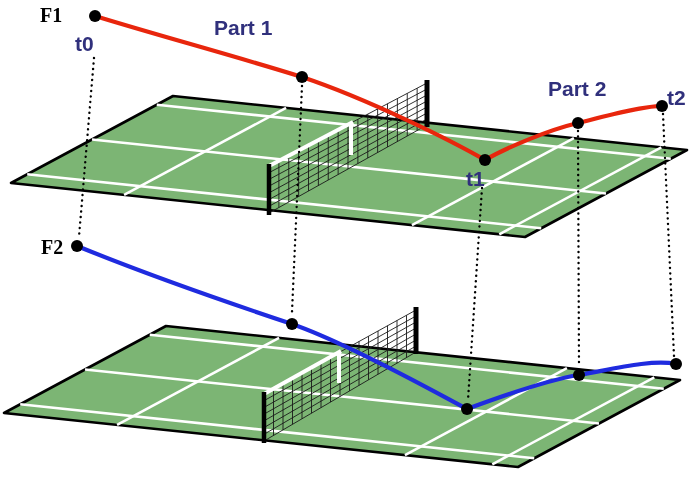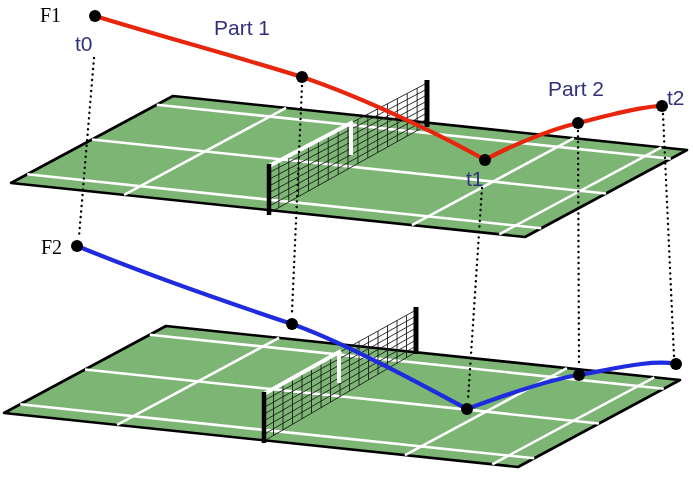--- a/index.html
+++ b/index.html
@@ -2,20 +2,21 @@
 <html><head>
 <meta charset="utf-8">
 <style>
   html, body { margin: 0; padding: 0; background: #ffffff; }
   #stage {
     position: relative;
     width: 693px; height: 494px;
     background: #ffffff;
     overflow: hidden;
     font-family: "Liberation Sans", sans-serif;
+    font-weight: bold;
   }
   svg { display: block; }
   text.lbl-serif {
     font-family: "Liberation Serif", serif;
     font-size: 20px;
   }
   text.lbl-sans {
     font-family: "Liberation Sans", sans-serif;
     font-size: 21px;
   }

